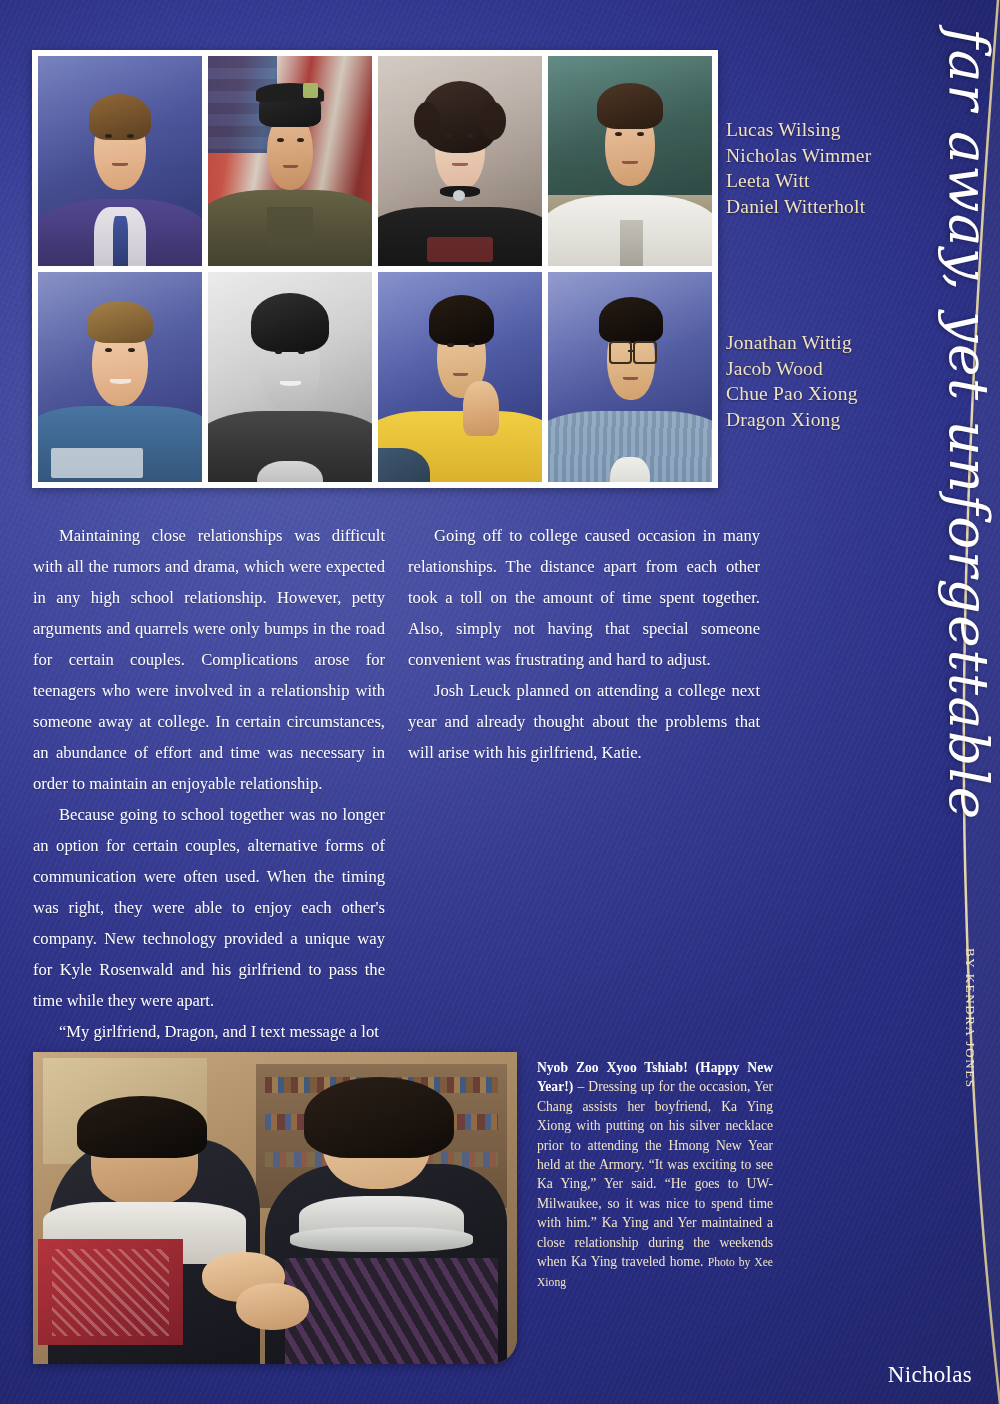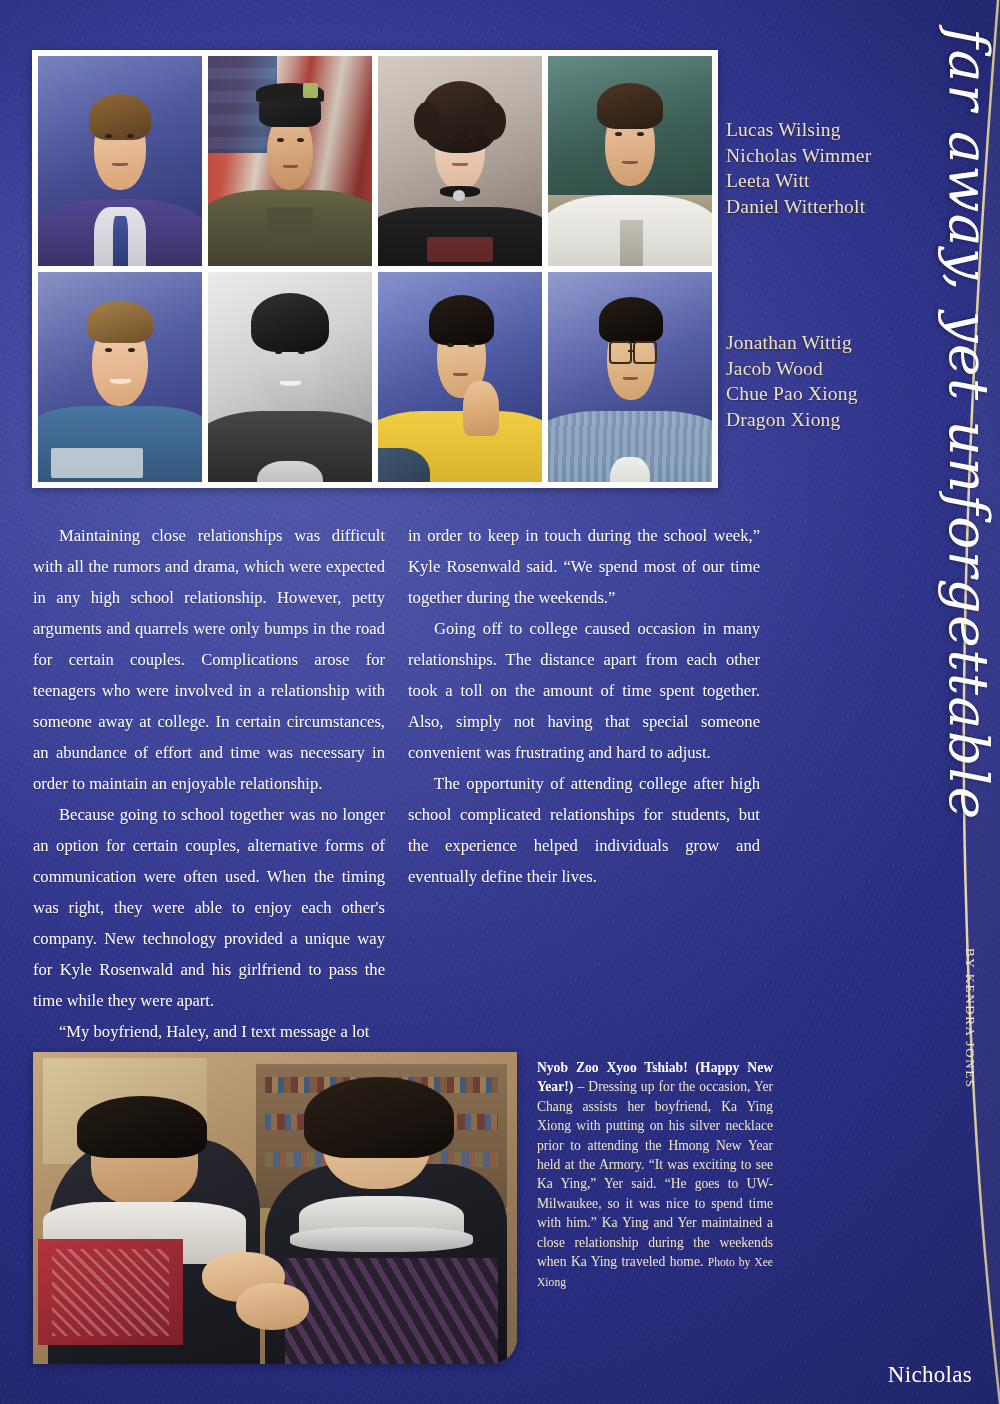--- a/index.html
+++ b/index.html
@@ -343,27 +343,26 @@
 
   <div class="headline">
     <div class="headline-text">far away, yet unforgettable</div>
   </div>
   <div class="byline">BY KENDRA JONES</div>
   <div class="footer-section">Nicholas</div>
 
   <div class="col col-left">
     <p>Maintaining close relationships was difficult with all the rumors and drama, which were expected in any high school relationship. However, petty arguments and quarrels were only bumps in the road for certain couples. Complications arose for teenagers who were involved in a relationship with someone away at college. In certain circumstances, an abundance of effort and time was necessary in order to maintain an enjoyable relationship.</p>
     <p>Because going to school together was no longer an option for certain couples, alternative forms of communication were often used. When the timing was right, they were able to enjoy each other's company. New technology provided a unique way for Kyle Rosenwald and his girlfriend to pass the time while they were apart.</p>
-    <p>“My boyfriend, Haley, and I text message a lot</p>
+    <p>“My girlfriend, Dragon, and I text message a lot</p>
   </div>
 
   <div class="col col-right">
-    <p style="text-indent:0">in order to keep in touch during the school week,” Kyle Rosenwald said. “We spend most of our time together during the weekends.”</p>
     <p>Going off to college caused occasion in many relationships. The distance apart from each other took a toll on the amount of time spent together. Also, simply not having that special someone convenient was frustrating and hard to adjust.</p>
-    <p>The opportunity of attending college after high school complicated relationships for students, but the experience helped individuals grow and eventually define their lives.</p>
+    <p>Josh Leuck planned on attending a college next year and already thought about the problems that will arise with his girlfriend, Katie.</p>
   </div>
 
   <div class="bottom-photo">
 
     <div style="position:absolute;inset:0;background:linear-gradient(160deg,#c6a882 0%,#a98a63 40%,#7d6448 100%);"></div>
     <div style="position:absolute;left:46%;top:4%;width:52%;height:46%;background:linear-gradient(180deg,#8a6f52,#6b543c);"></div>
     <div style="position:absolute;left:48%;top:8%;width:48%;height:5%;background:repeating-linear-gradient(90deg,#6a3f36 0 7px,#9a7a4e 7px 13px,#3f5a7a 13px 19px,#7d5a3e 19px 26px);"></div>
     <div style="position:absolute;left:48%;top:20%;width:48%;height:5%;background:repeating-linear-gradient(90deg,#4a5f82 0 6px,#8f6a45 6px 12px,#6e3f39 12px 20px);"></div>
     <div style="position:absolute;left:48%;top:32%;width:48%;height:5%;background:repeating-linear-gradient(90deg,#7d6a4a 0 8px,#53607f 8px 15px,#8a5a45 15px 21px);"></div>
     <div style="position:absolute;left:2%;top:2%;width:34%;height:34%;background:linear-gradient(150deg,#d8c49c,#b49b72);"></div>

